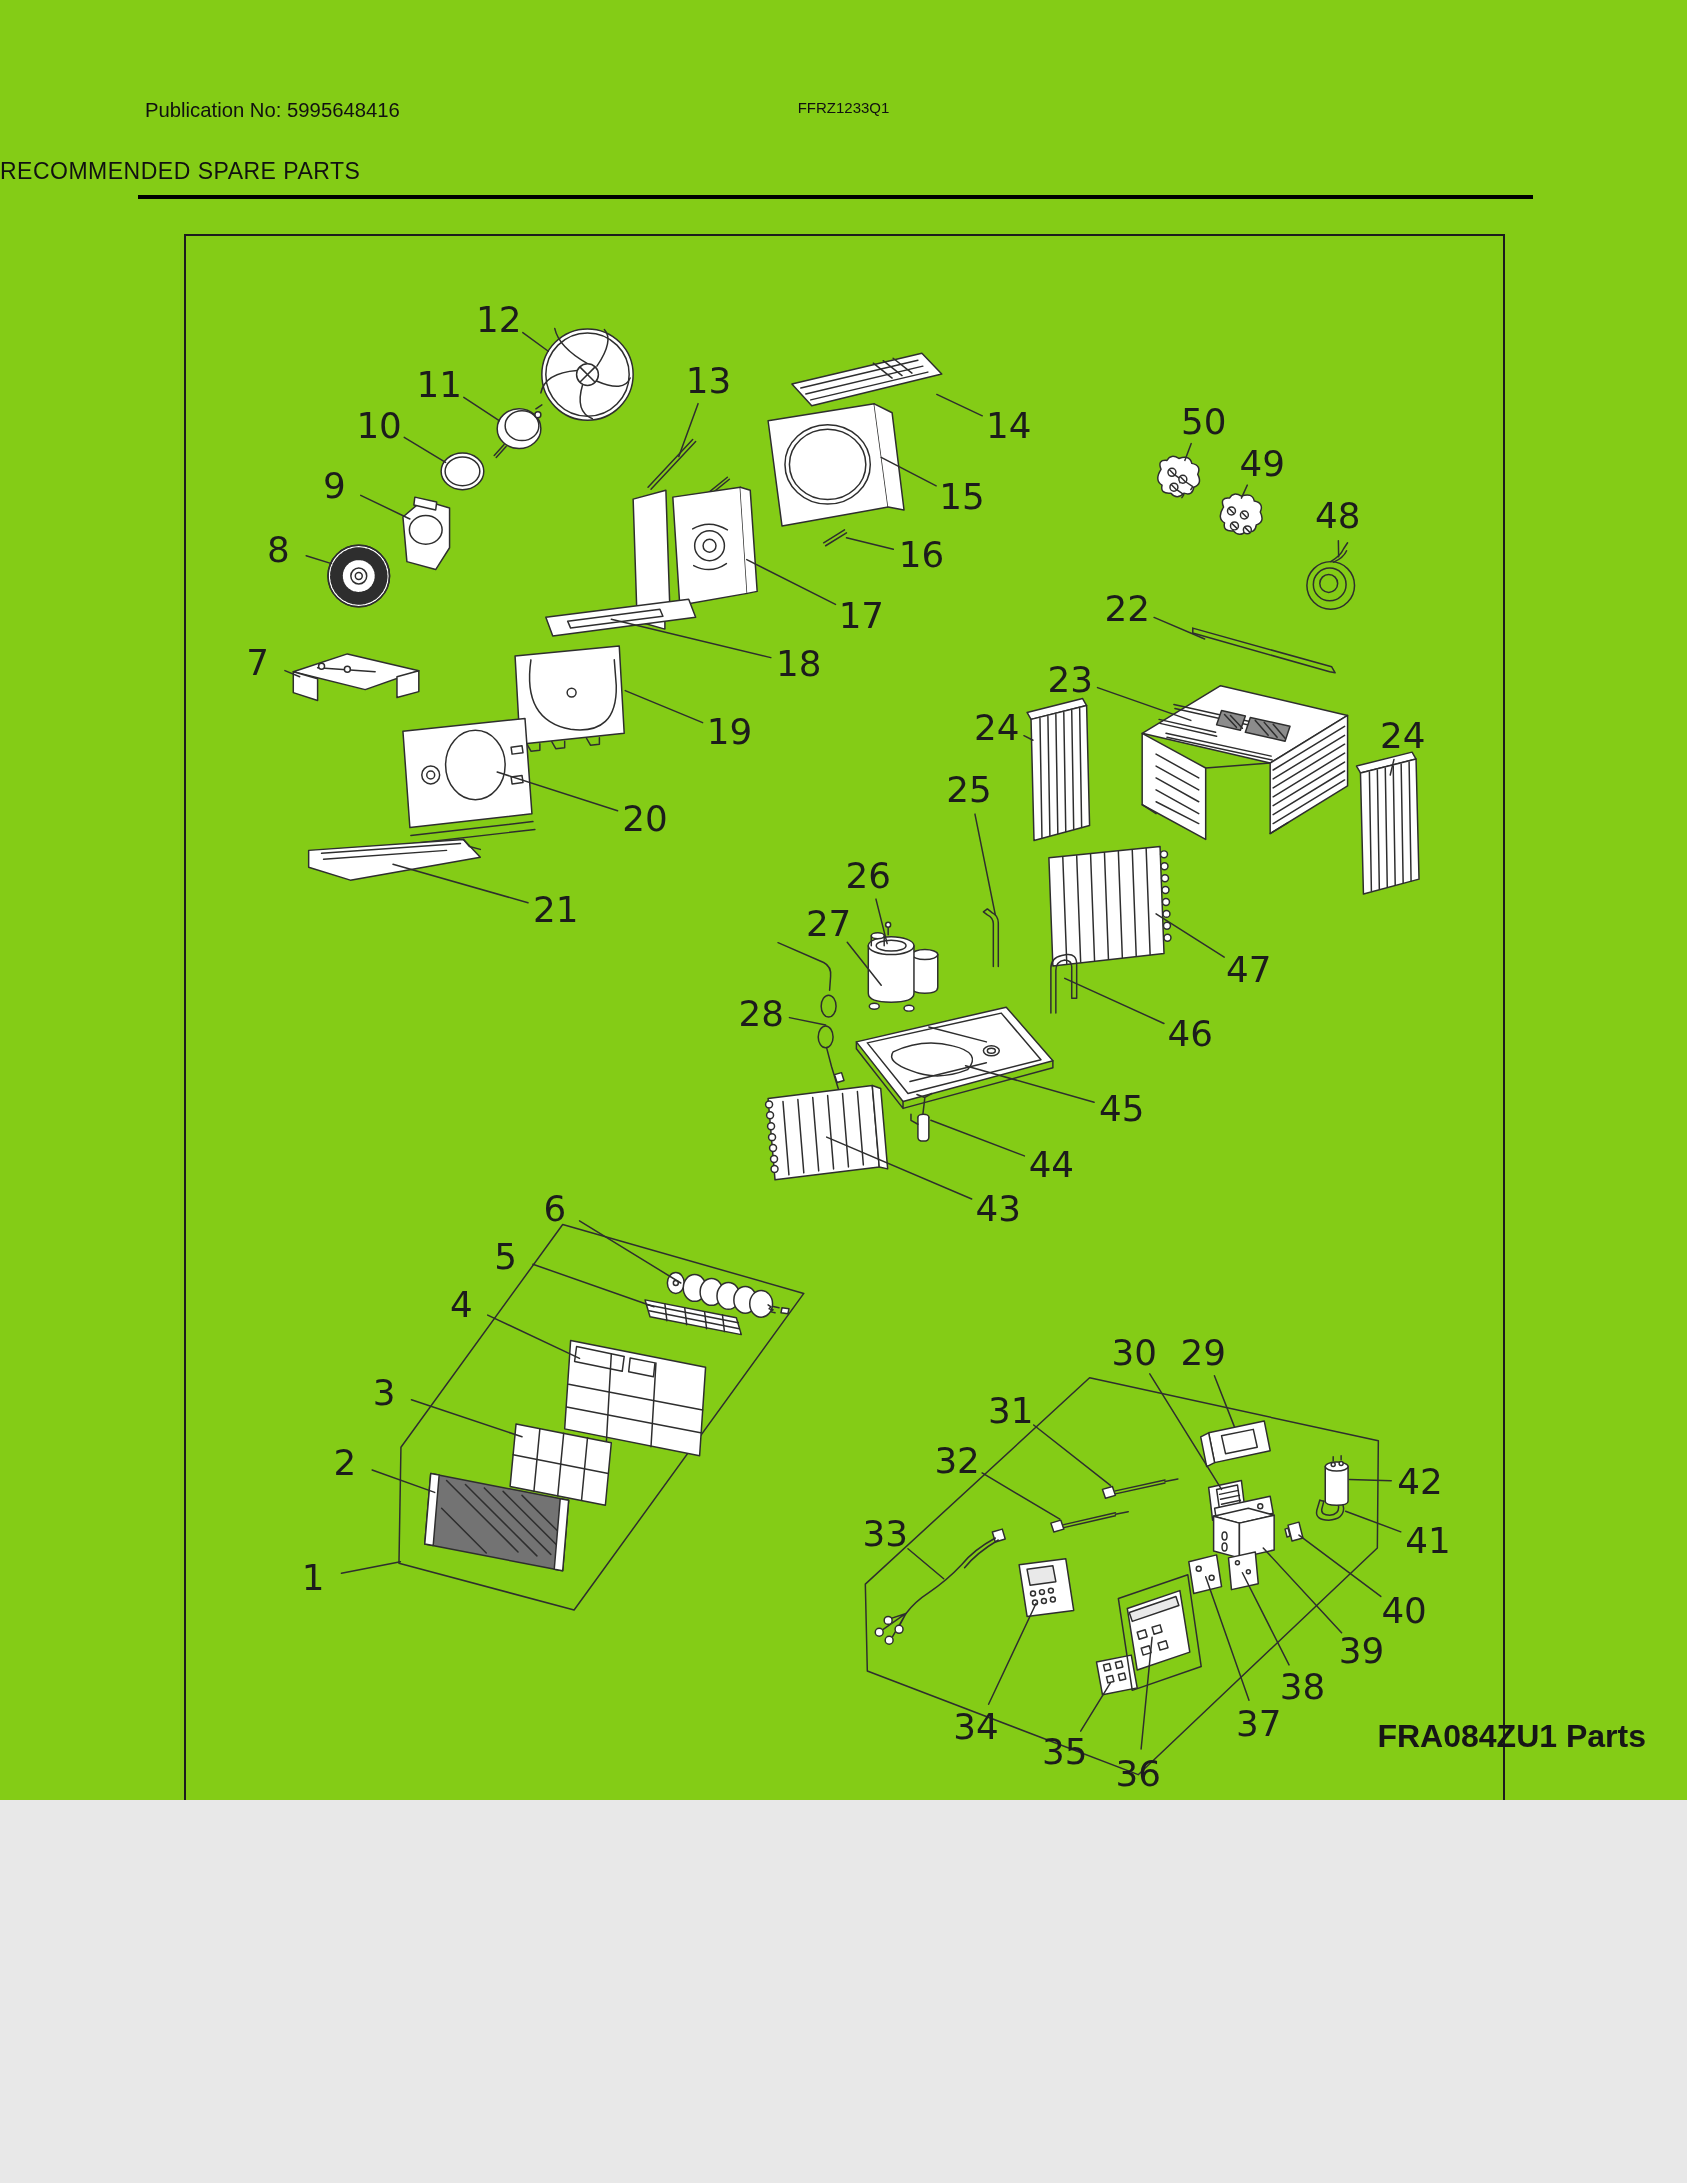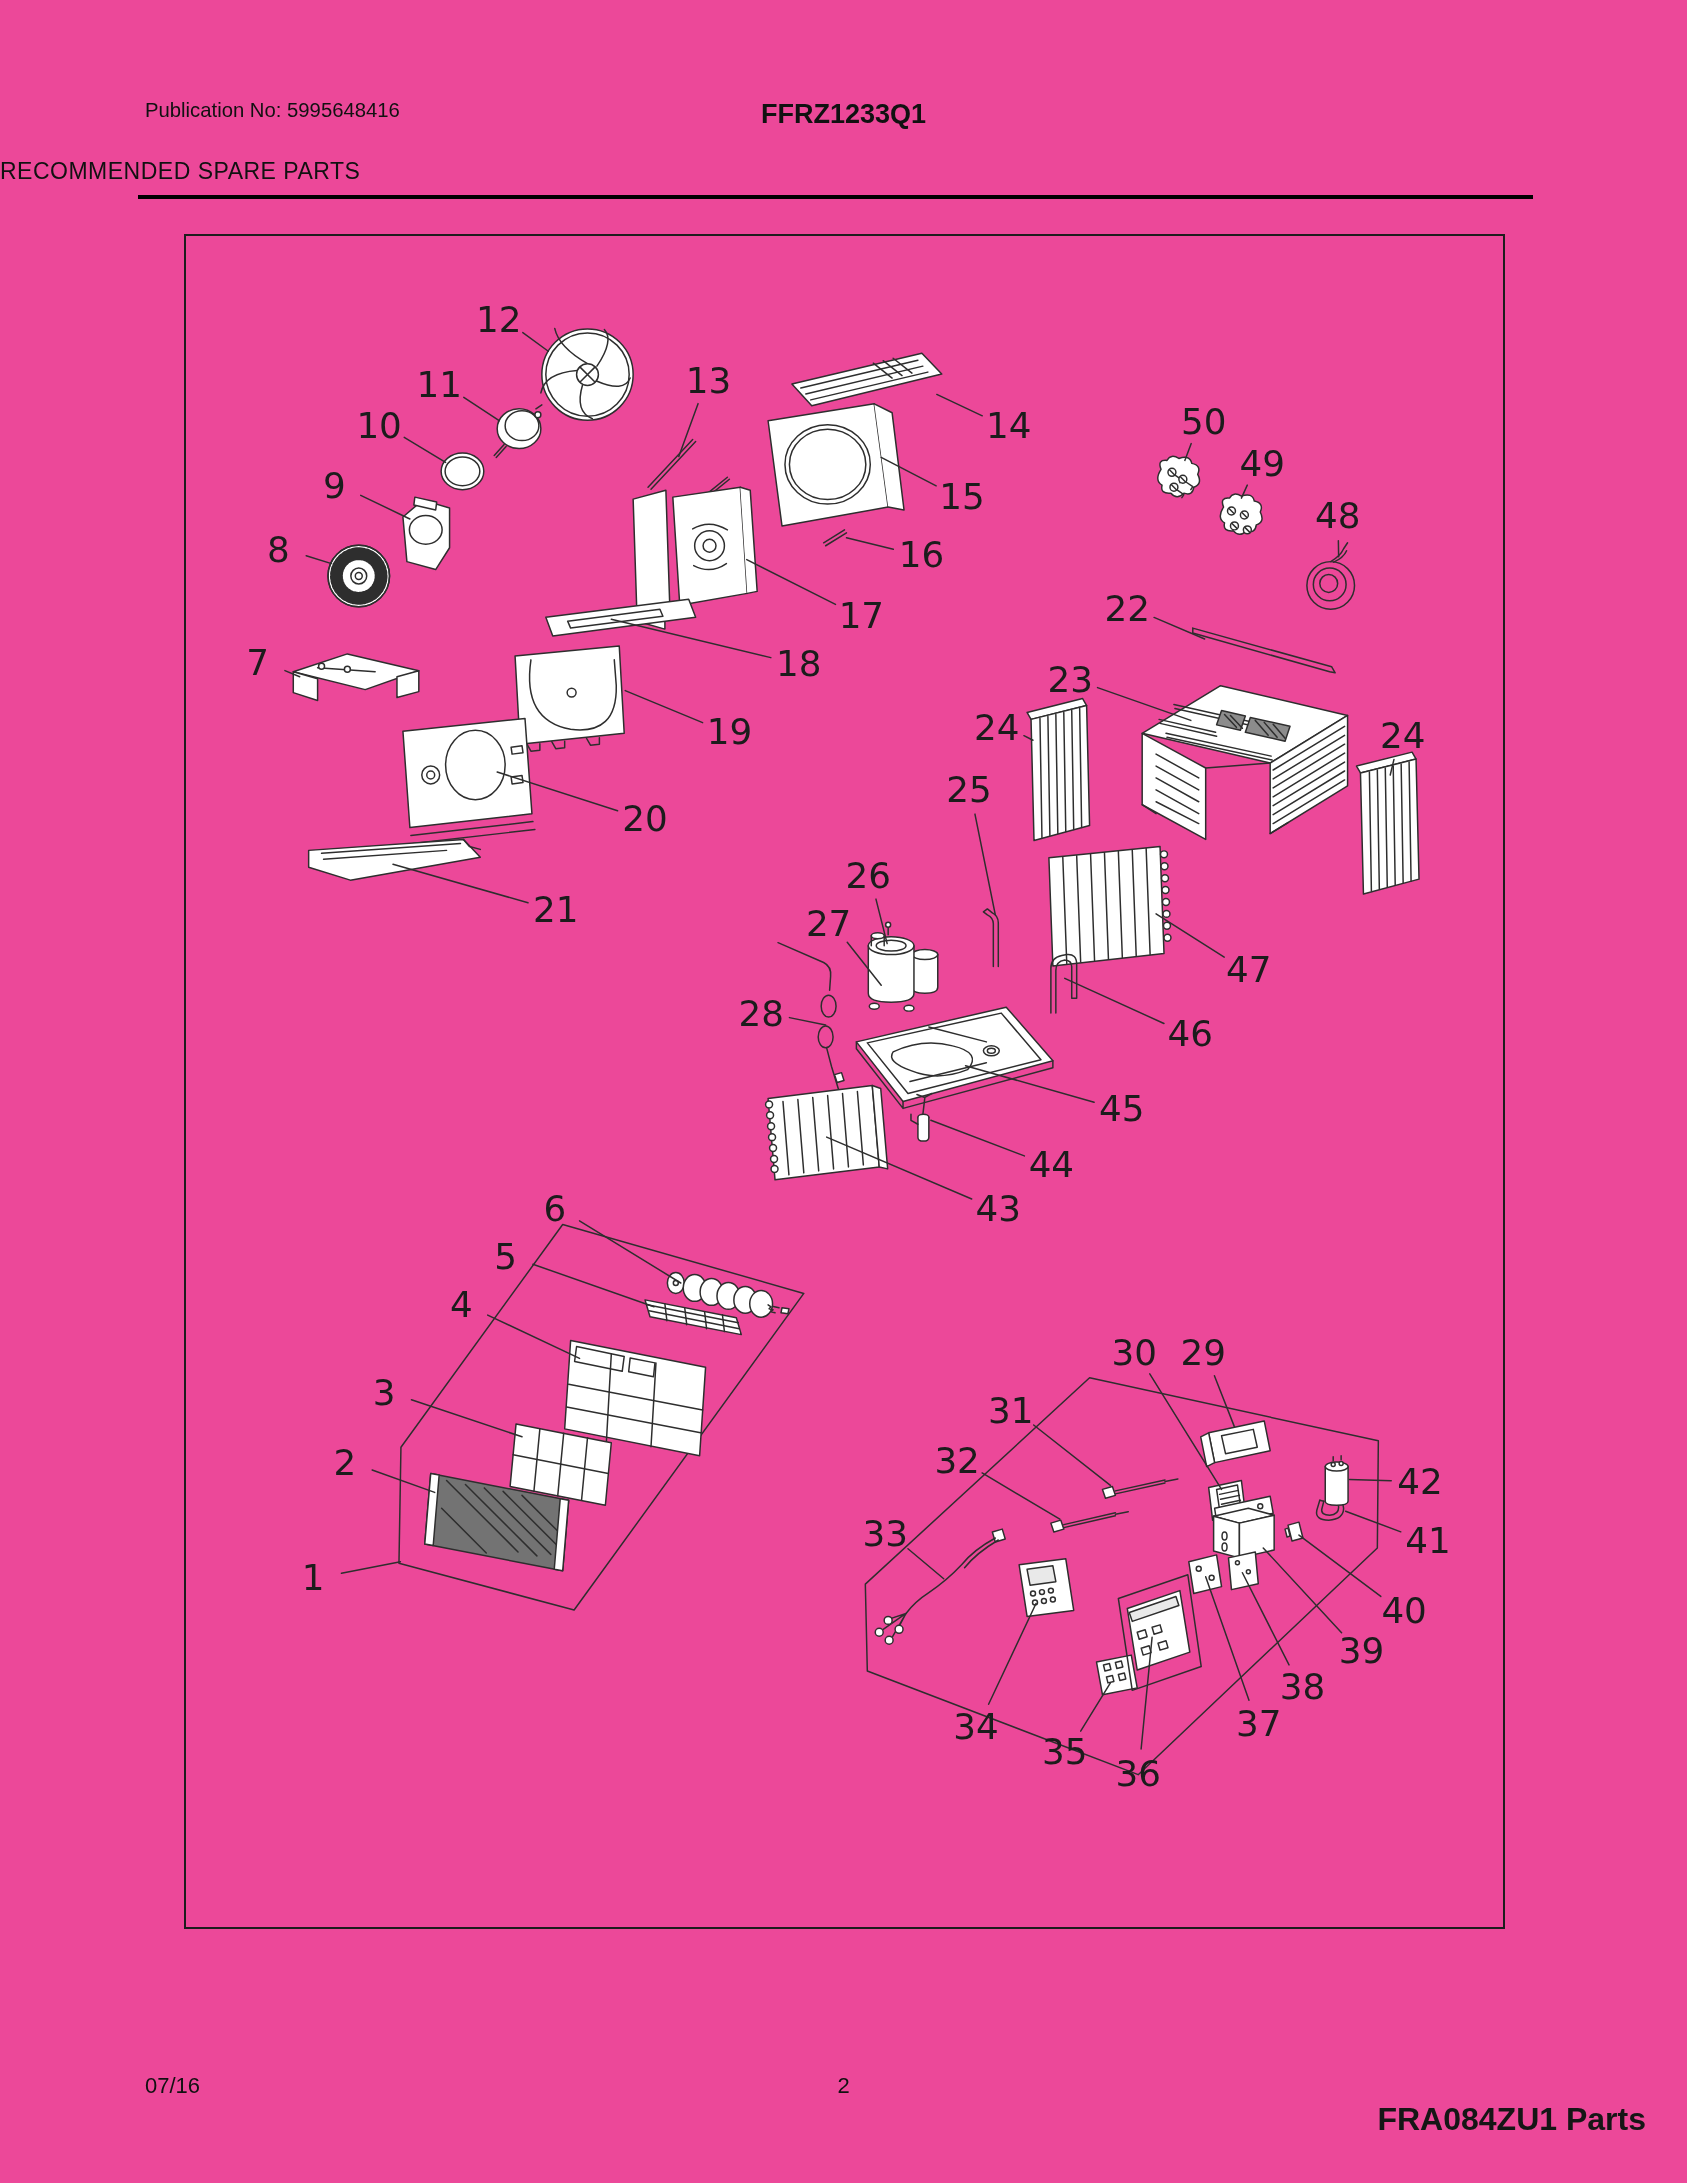--- a/index.html
+++ b/index.html
@@ -1,19 +1,19 @@
 <!DOCTYPE html>
 <html style="font-size:8px"><head>
 <meta charset="utf-8">
 <style>
   html,body{margin:0;padding:0;background:#e8e8e8;}
-  .page{position:relative;width:1687px;height:2183px;background:#ec4899;overflow:hidden;
+  .page{position:relative;width:1687px;height:1800px;background:#84cc16;overflow:hidden;
         font-family:"Liberation Sans",sans-serif;color:#111;}
   .pub{position:absolute;left:145px;top:99px;font-size:20.3px;}
-  .model{position:absolute;left:0;right:0;top:99px;text-align:center;font-size:27px;font-weight:bold;}
+  .model{position:absolute;left:0;right:0;top:99px;text-align:center;font-size:15px;}
   .title{position:absolute;left:0;right:0;top:158px;text-align:left;font-size:23px;letter-spacing:0.5px;}
   .rule{position:absolute;left:138px;top:195px;width:1395px;height:3.5px;background:#000;}
   .frame{position:absolute;left:184px;top:234px;width:1317px;height:1691px;border:2px solid #1d1d1d;}
   .caption{position:absolute;right:41px;bottom:45px;font-size:32px;font-weight:bold;color:#161616;}
   .footer-date{position:absolute;left:145px;top:2073px;font-size:22px;}
   .footer-page{position:absolute;left:0;right:0;top:2073px;text-align:center;font-size:22px;}
   svg.diag{position:absolute;left:0;top:0;width:1687px;height:2183px;}
   .diag path,.diag circle,.diag ellipse,.diag line,.diag rect{stroke:#2e2e2e;stroke-width:3;stroke-linecap:round;stroke-linejoin:round;}
   .fn{fill:none;}
   .fw{fill:#ffffff;}

